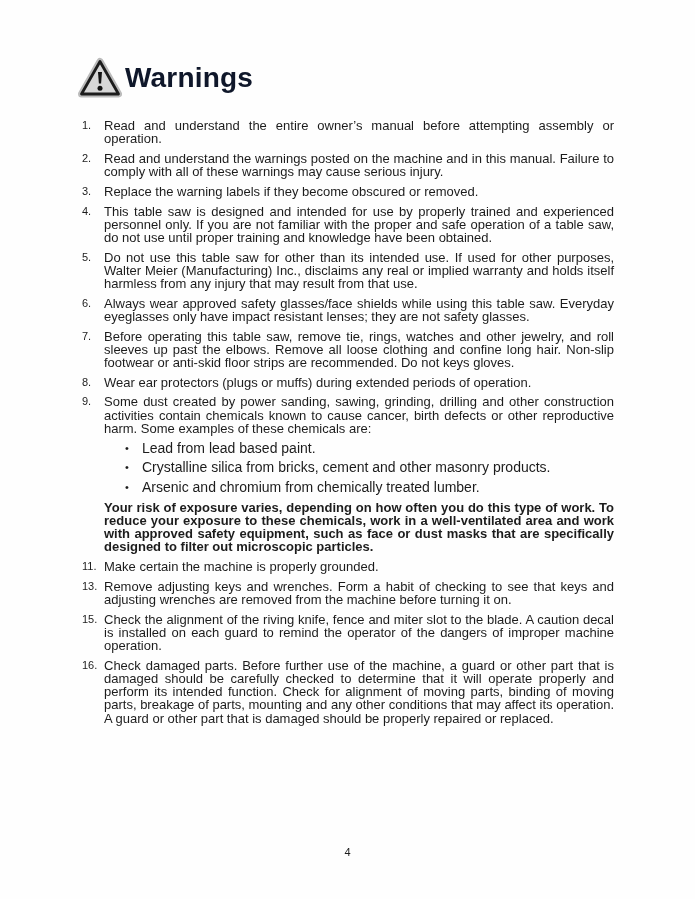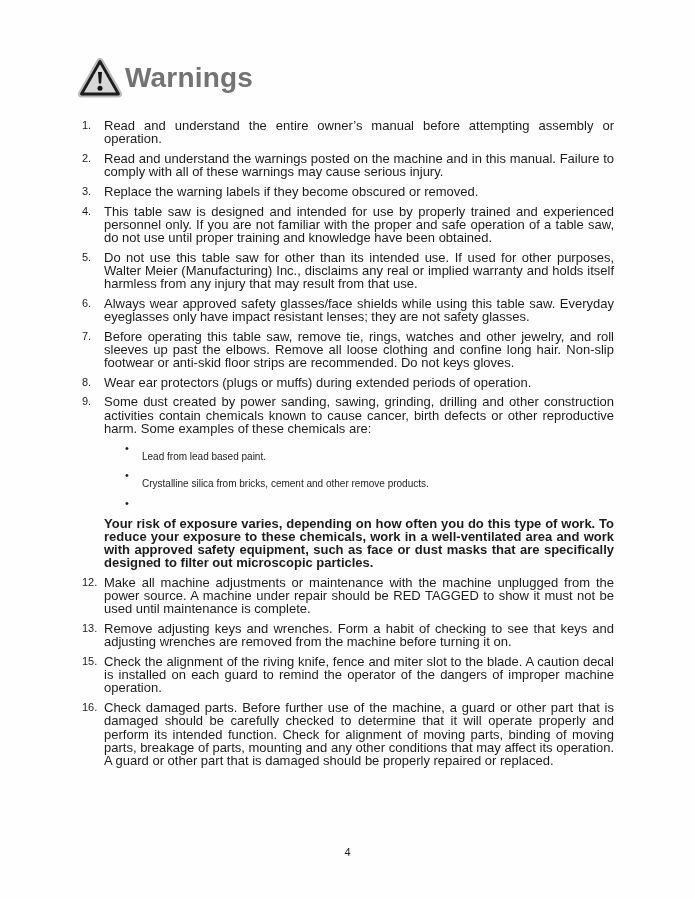--- a/index.html
+++ b/index.html
@@ -28,21 +28,21 @@
     height: 41px;
     margin-right: 3px;
     display: inline-block;
   }
   .warn-icon svg { display: block; width: 100%; height: 100%; }
   .page-title {
     margin: 0;
     font-size: 28px;
     font-weight: 700;
     letter-spacing: 0.2px;
-    color: #737373;
+    color: #0f172a;
   }
   .warnings-list {
     position: absolute;
     left: 82px;
     top: 119px;
     width: 532px;
   }
   .warning-item {
     display: flex;
     margin-bottom: 6.5px;
@@ -67,23 +67,22 @@
     display: flex;
     margin-top: 6.5px;
   }
   .bullet-mark {
     flex: 0 0 17px;
     margin-left: 21px;
     font-size: 11px;
     line-height: 13.2px;
   }
   .bullet-text {
-    font-size: 10px;
-    line-height: 13.2px;
-    margin-top: 8px;
+    font-size: 14px;
+    line-height: 13.2px;
   }
   .continuation {
     margin-top: 6.5px;
     font-weight: bold;
   }
   .page-footer {
     position: absolute;
     left: 0;
     right: 0;
     top: 842px;
@@ -163,32 +162,33 @@
       <div class="warning-item">
         <span class="item-number">9.</span>
         <div class="item-body">
           <p class="item-text"><span>Some dust created by power sanding, sawing, grinding, drilling and other construction activities contain chemicals known to cause cancer, birth defects or other reproductive harm. Some examples of these chemicals are:</span></p>
           <div class="sub-bullet">
             <span class="bullet-mark">•</span>
             <span class="bullet-text">Lead from lead based paint.</span>
           </div>
           <div class="sub-bullet">
             <span class="bullet-mark">•</span>
-            <span class="bullet-text">Crystalline silica from bricks, cement and other remove products.</span>
+            <span class="bullet-text">Crystalline silica from bricks, cement and other masonry products.</span>
           </div>
           <div class="sub-bullet">
             <span class="bullet-mark">•</span>
+            <span class="bullet-text">Arsenic and chromium from chemically treated lumber.</span>
           </div>
           <p class="item-text continuation">Your risk of exposure varies, depending on how often you do this type of work. To reduce your exposure to these chemicals, work in a well-ventilated area and work with approved safety equipment, such as face or dust masks that are specifically designed to filter out microscopic particles.</p>
         </div>
       </div>
       <div class="warning-item">
-        <span class="item-number">12.</span>
-        <div class="item-body">
-          <p class="item-text"><span>Make all machine adjustments or maintenance with the machine unplugged from the power source. A machine under repair should be RED TAGGED to show it must not be used until maintenance is complete.</span></p>
+        <span class="item-number">11.</span>
+        <div class="item-body">
+          <p class="item-text"><span>Make certain the machine is properly grounded.</span></p>
         </div>
       </div>
       <div class="warning-item">
         <span class="item-number">13.</span>
         <div class="item-body">
           <p class="item-text"><span>Remove adjusting keys and wrenches. Form a habit of checking to see that keys and adjusting wrenches are removed from the machine before turning it on.</span></p>
         </div>
       </div>
       <div class="warning-item">
         <span class="item-number">15.</span>

